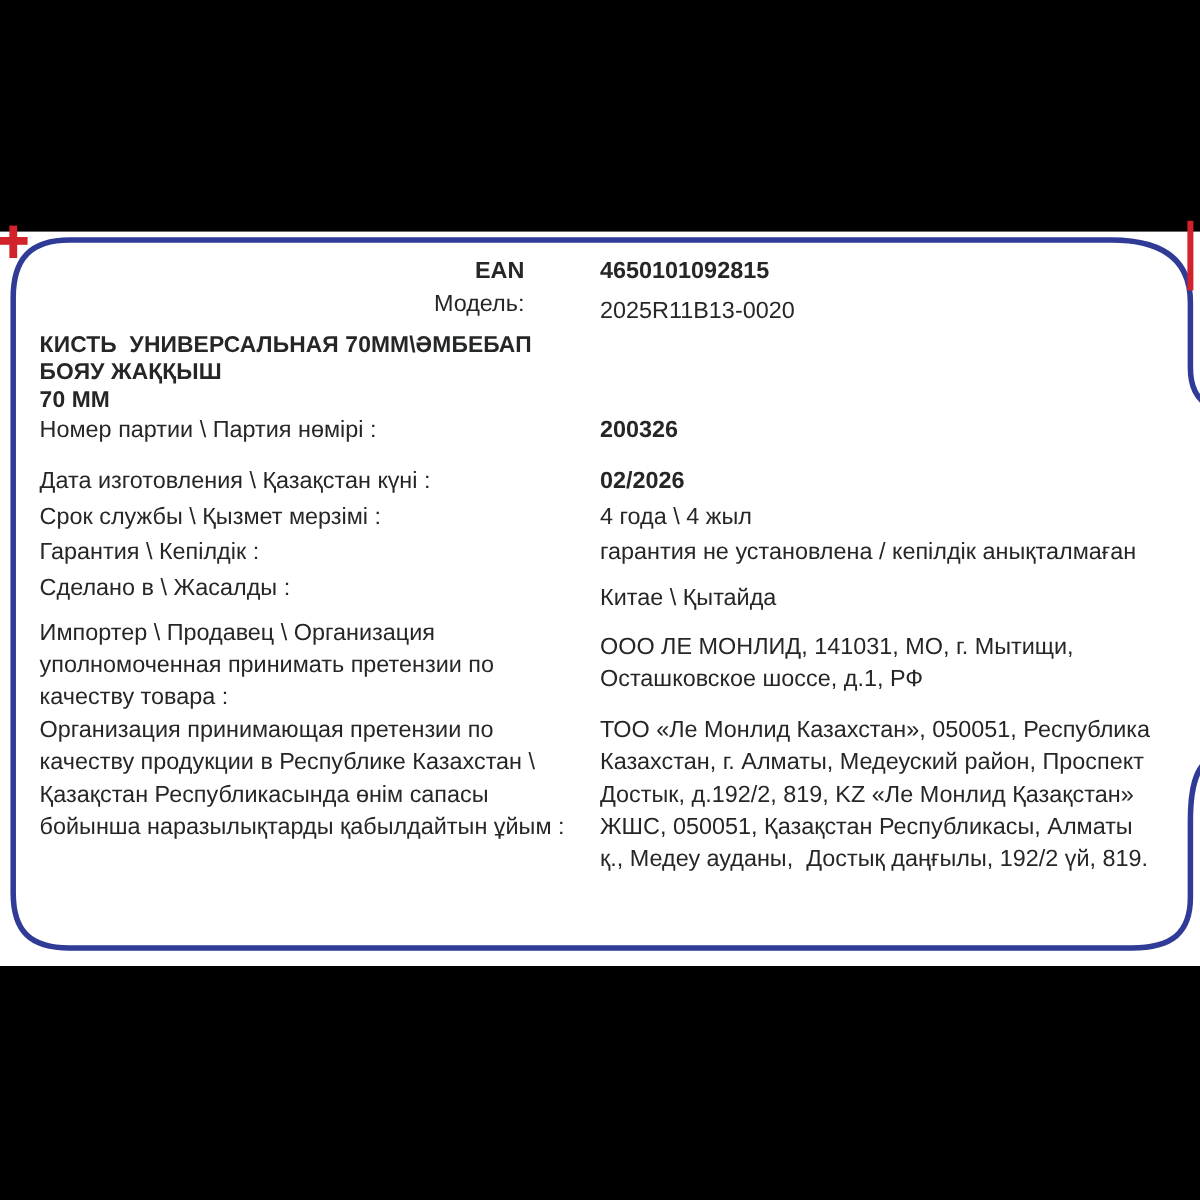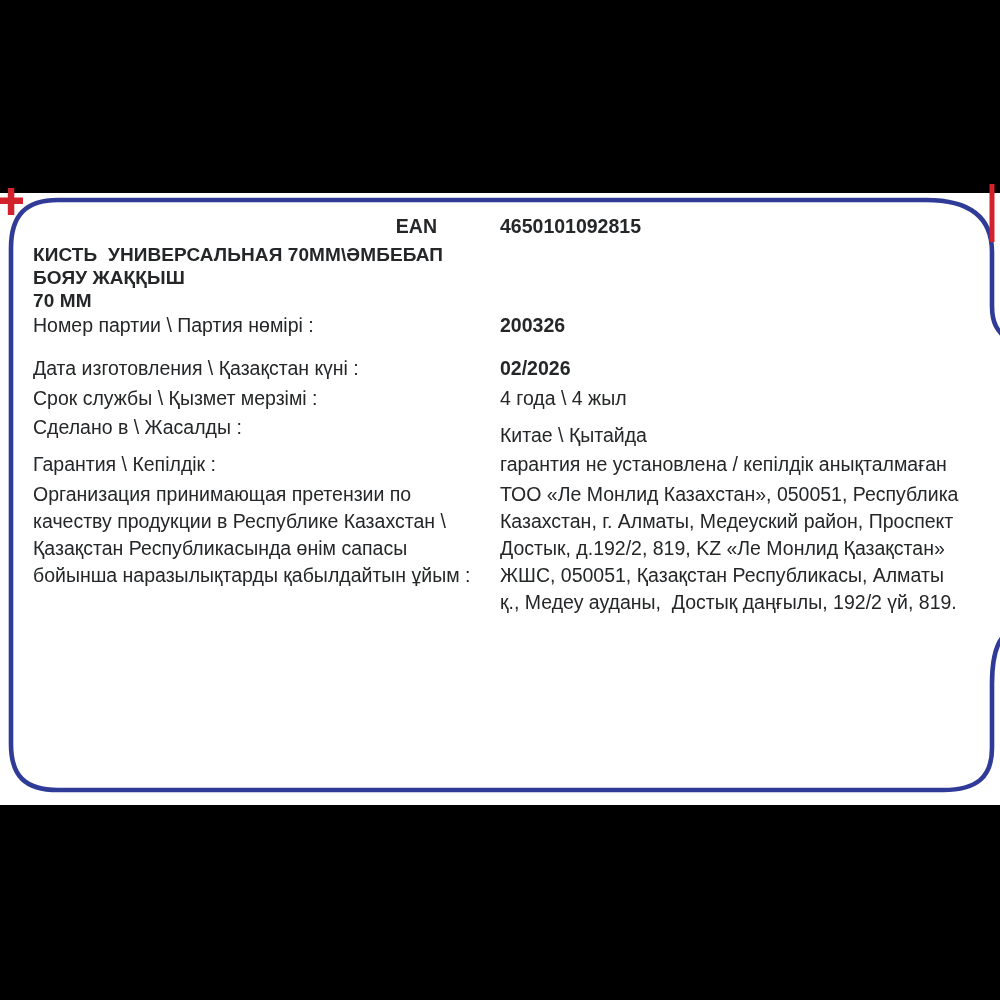--- a/index.html
+++ b/index.html
@@ -60,20 +60,24 @@
   <rect x="989.5" y="184" width="5" height="58" fill="#d2222b"></rect>
 </svg>
 
 <div class="content">
 
   <div class="row">
     <div class="lab ralign b">EAN</div>
     <div class="val b">4650101092815</div>
   </div>
 
+  <div class="row">
+    <div class="lab ralign">Модель:</div>
+    <div class="val pt6">2025R11B13-0020</div>
+  </div>
 
   <div class="row">
     <div class="val small-b">КИСТЬ  УНИВЕРСАЛЬНАЯ 70ММ\ӘМБЕБАП БОЯУ ЖАҚҚЫШ
 70 ММ</div>
   </div>
 
   <div class="row mb5">
     <div class="lab">Номер партии \ Партия нөмірі :</div>
     <div class="val b">200326</div>
   </div>
@@ -82,30 +86,37 @@
     <div class="lab">Дата изготовления \ Қазақстан күні :</div>
     <div class="val b">02/2026</div>
   </div>
 
   <div class="row mb2">
     <div class="lab">Срок службы \ Қызмет мерзімі :</div>
     <div class="val">4 года \ 4 жыл</div>
   </div>
 
 
+  <div class="row mb3">
+    <div class="lab">Гарантия \ Кепілдік :</div>
+    <div class="val">гарантия не установлена / кепілдік анықталмаған</div>
+  </div>
+
   <div class="row mb2">
     <div class="lab">Сделано в \ Жасалды :</div>
     <div class="val pt8">Китае \ Қытайда</div>
   </div>
 
-  <div class="row mb3">
-    <div class="lab">Гарантия \ Кепілдік :</div>
-    <div class="val">гарантия не установлена / кепілдік анықталмаған</div>
+  <div class="row">
+    <div class="lab">Импортер \ Продавец \ Организация
+уполномоченная принимать претензии по
+качеству товара :</div>
+    <div class="val pt12">ООО ЛЕ МОНЛИД, 141031, МО, г. Мытищи,
+Осташковское шоссе, д.1, РФ</div>
   </div>
-
 
   <div class="row">
     <div class="lab">Организация принимающая претензии по
 качеству продукции в Республике Казахстан \
 Қазақстан Республикасында өнім сапасы
 бойынша наразылықтарды қабылдайтын ұйым :</div>
     <div class="val">ТОО «Ле Монлид Казахстан», 050051, Республика
 Казахстан, г. Алматы, Медеуский район, Проспект
 Достык, д.192/2, 819, KZ «Ле Монлид Қазақстан»
 ЖШС, 050051, Қазақстан Республикасы, Алматы

